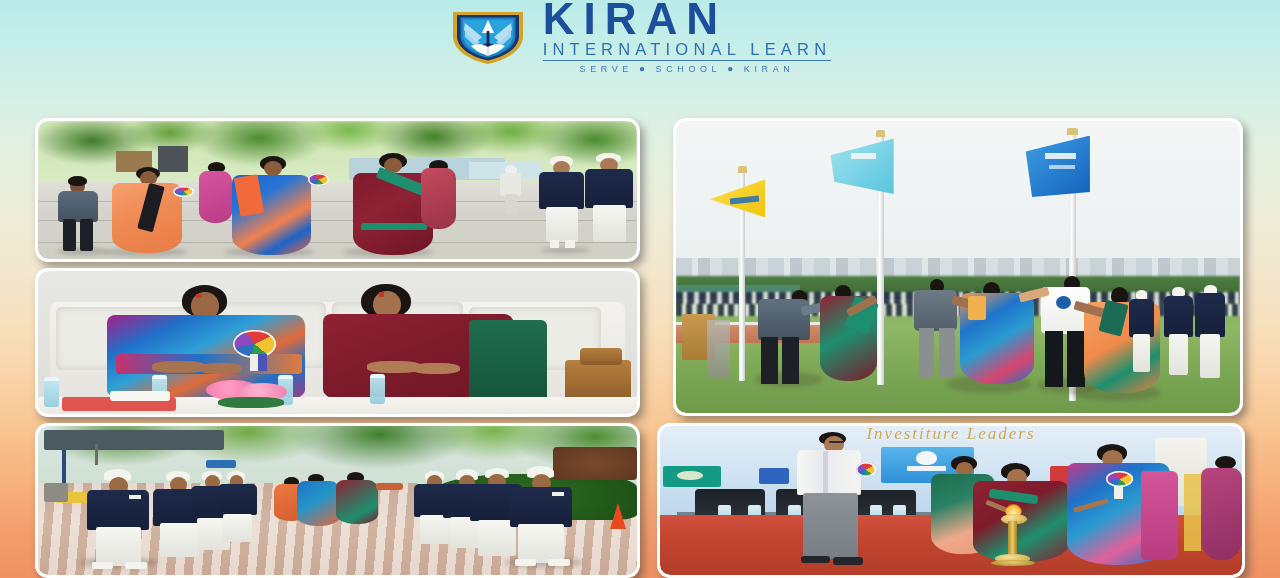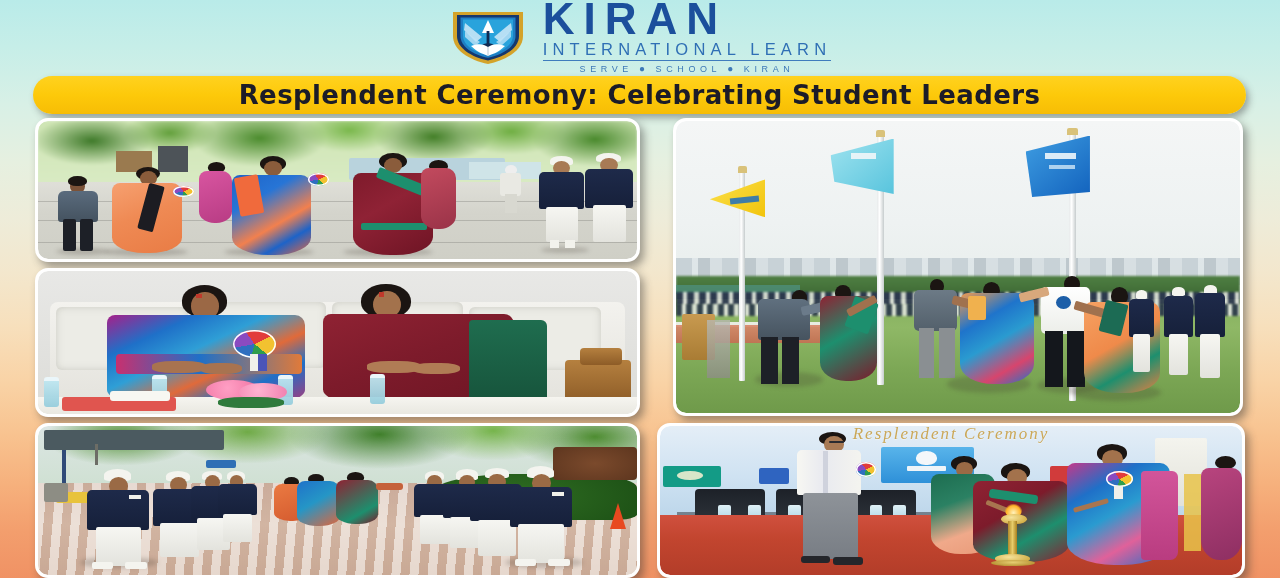--- a/index.html
+++ b/index.html
@@ -290,23 +290,20 @@
       <div class="logo-tag">
         <span>SERVE</span>
         <span class="bullet">●</span>
         <span>SCHOOL</span>
         <span class="bullet">●</span>
         <span>KIRAN</span>
       </div>
     </div>
   </div>
 
-  <div class="title-banner">
-    <span class="txt">Resplendent Ceremony: Celebrating Student Leaders</span>
-  </div>
 
   <div class="photo" id="photo-walk">
     <div class="scene">
       <div class="layer s1-sky"></div>
       <div class="layer s1-trees"></div>
       <div class="layer s1-door"></div>
       <div class="layer s1-board"></div>
       <div class="layer s1-wall"></div>
       <div class="layer s1-wall2"></div>
       <div class="layer s1-ground"></div>
@@ -601,21 +598,21 @@
       <div class="p blazer" style="left:80.4%; top:61%; width:4.4%; height:13%;"></div>
       <div class="p wpant" style="left:81.1%; top:73%; width:3.0%; height:13%;"></div>
     </div>
   </div>
 
   <div class="photo" id="photo-lamp">
     <div class="scene">
       <div class="layer s5-back"></div>
 
       <div class="s5-banner layer">
-        <span class="btxt">Resplendent Ceremony</span>
+        <span class="btxt">Investiture Leaders</span>
       </div>
 
       <div class="p s5-flag" style="left:38%; top:14%; width:16%; height:24%;
               background: linear-gradient(180deg,#58b4ea,#2e90d8);"></div>
       <div class="p" style="left:44.0%; top:17%; width:3.6%; height:9%; background:#f3f7fa; border-radius:50% 50% 45% 45%;"></div>
       <div class="p" style="left:42.4%; top:27%; width:6.8%; height:3.4%; background:#eef4f8; border-radius:1px;"></div>
 
       <div class="p s5-greenbrd" style="left:0.5%; top:27%; width:10%; height:14%;"></div>
       <div class="p" style="left:3.0%; top:30%; width:4.4%; height:6%; background:#d8e6c9; border-radius:50%;"></div>
       <div class="p s5-bluebrd" style="left:17.0%; top:28%; width:5.2%; height:11%;"></div>

